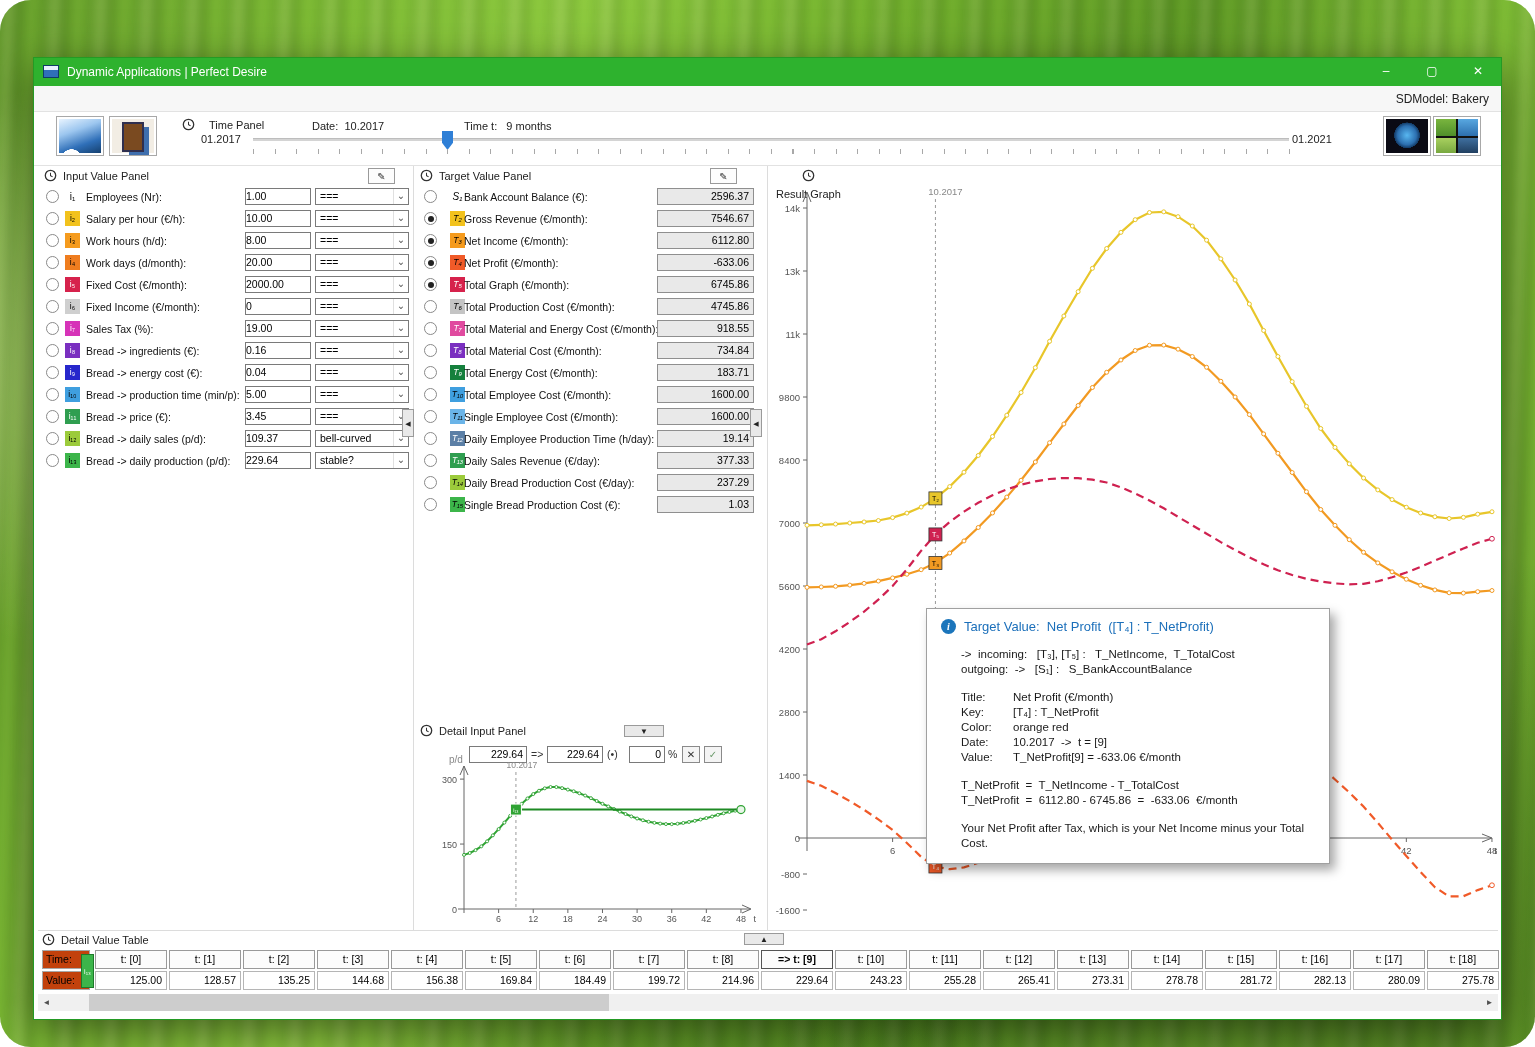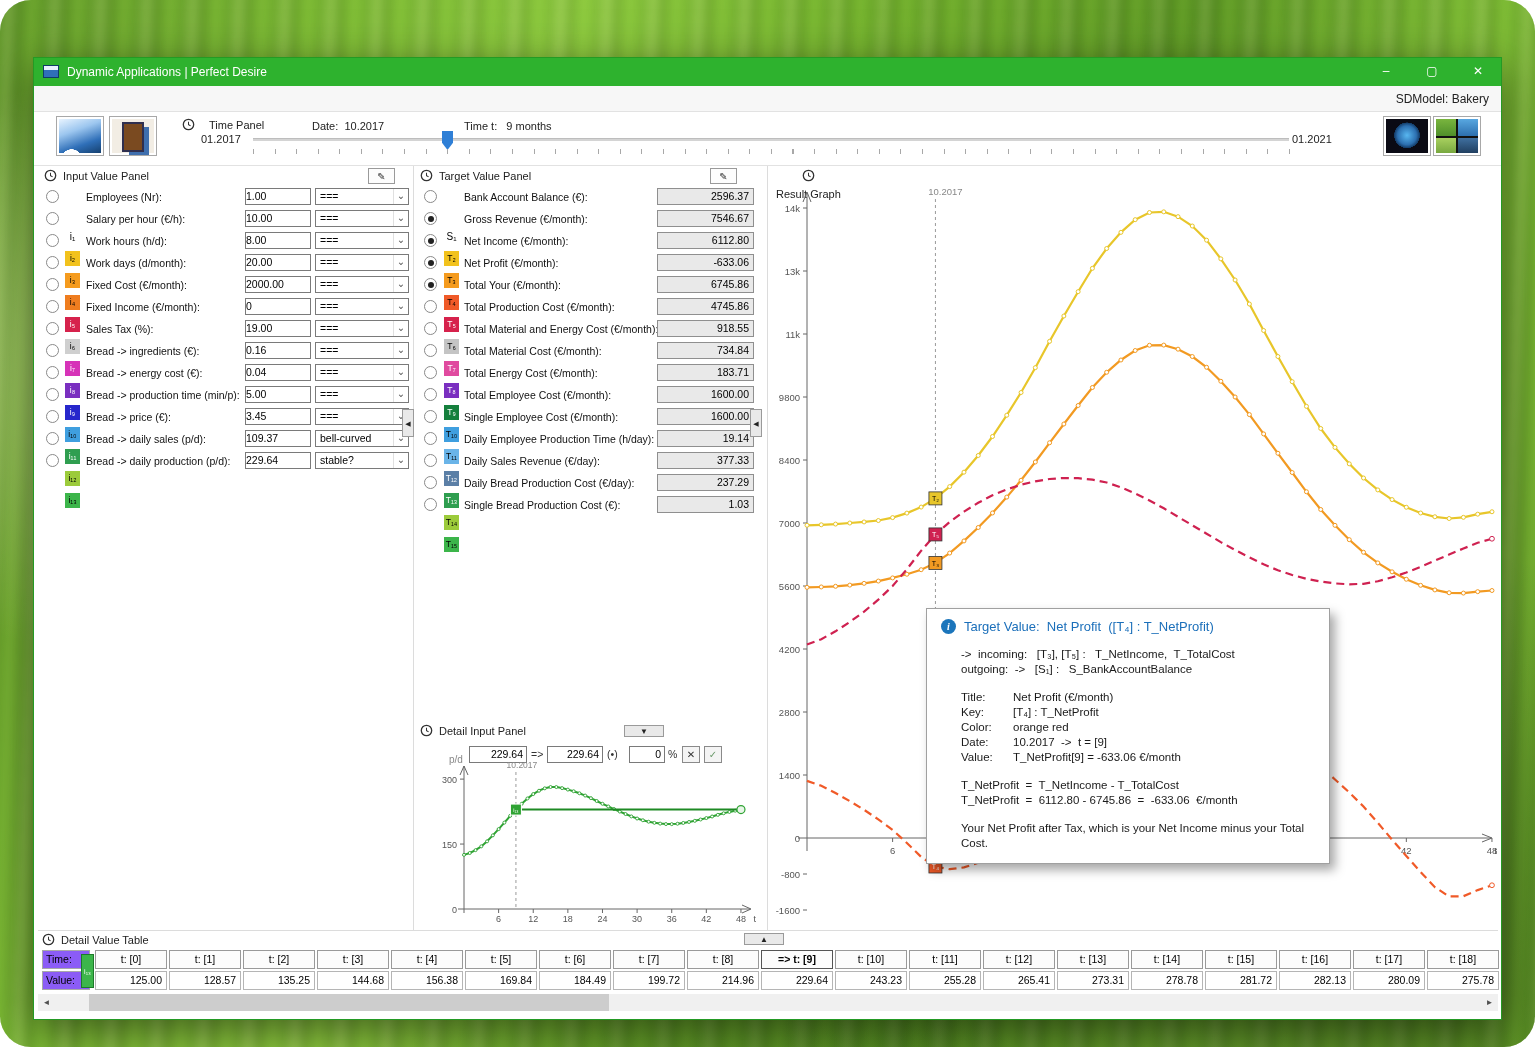--- a/index.html
+++ b/index.html
@@ -66,22 +66,22 @@
     font-size:7px;color:#222;text-align:center;line-height:28px;z-index:3;}
   .collapse-v{position:absolute;width:40px;height:12px;border:1px solid #9a9a9a;background:#e9e9e9;
     font-size:8px;color:#222;text-align:center;line-height:11px;}
   #input-panel{position:absolute;left:4px;top:108px;width:376px;height:764px;border-right:1px solid #dcdcdc;background:#fff;}
   #target-panel{position:absolute;left:380px;top:108px;width:353px;height:555px;background:#fff;}
   #input-rows,#target-rows{position:absolute;left:0;top:20px;right:0;}
   .ivrow,.tvrow{position:relative;height:22px;}
   .radio{position:absolute;left:8px;top:4px;width:13px;height:13px;border:1px solid #8a8a8a;border-radius:50%;background:#fff;}
   .tvrow .radio{left:10px;}
   .radio.sel::after{content:'';position:absolute;left:2.5px;top:2.5px;width:6px;height:6px;border-radius:50%;background:#222;}
-  .chip{position:absolute;left:27px;top:3px;width:15px;height:15px;font-size:8.5px;line-height:15px;text-align:center;overflow:hidden;margin-top:40px;}
-  .tvrow .chip{left:30px;}
+  .chip{position:absolute;left:27px;top:3px;width:15px;height:15px;font-size:8.5px;line-height:15px;text-align:center;overflow:hidden;}
+  .tvrow .chip{left:36px;font-style:italic;}
   .chip.plain{background:transparent !important;color:#000 !important;font-size:10px;}
   .ivname,.tvname{position:absolute;left:48px;top:5px;font-size:10.5px;color:#111;white-space:nowrap;}
   .tvname{left:50px;}
   .ivval{position:absolute;left:207px;top:2px;width:66px;height:17px;border:1px solid #7a7a7a;background:#fff;
     font-size:10.5px;text-align:left;padding:1px 3px 0 0;}
   .combo{position:absolute;left:277px;top:2px;width:94px;height:17px;border:1px solid #7a7a7a;background:#fff;font-size:10.5px;}
   .combo-txt{position:absolute;left:4px;top:1px;white-space:nowrap;}
   .combo-arr{position:absolute;right:0;top:0;width:15px;height:15px;text-align:center;color:#555;font-size:10px;line-height:13px;border-left:1px solid #e0e0e0;}
   .tvval{position:absolute;left:243px;top:2px;width:97px;height:17px;border:1px solid #8f8f8f;background:#e9e9e9;
     font-size:10.5px;text-align:right;padding:1px 4px 0 0;}
@@ -102,21 +102,21 @@
     font-size:10px;font-style:italic;font-weight:bold;text-align:center;line-height:15px;font-family:"Liberation Serif","DejaVu Serif",serif;}
   .tt-body{padding-left:20px;font-size:11.5px;color:#1a1a1a;line-height:15px;}
   .tt-line{white-space:pre-wrap;}
   .mt{margin-top:13px;}
   .tt-prow{display:flex;}
   .tt-k{width:52px;flex:none;}
   .tt-v{white-space:pre-wrap;}
   
   #table-panel{position:absolute;left:4px;top:872px;width:1460px;height:84px;border-top:1px solid #dcdcdc;background:#fff;}
   #table-panel .phead{top:2px;left:4px;}
-  .trowlabel{position:absolute;left:4px;width:48px;height:19px;border:1px solid #a8a8a8;background:#8b5cf6;
+  .trowlabel{position:absolute;left:4px;width:48px;height:19px;border:1px solid #a8a8a8;background:#c2410c;
     font-size:10.5px;line-height:17px;padding-left:3px;}
   .t1{top:19px;} .t2{top:40px;}
   .series-tab{position:absolute;left:43px;top:23px;width:13px;height:34px;background:#3cb54a;border:1px solid #1d7a2a;
     color:#fff;font-size:7px;text-align:center;line-height:34px;z-index:2;}
   .cellrow{position:absolute;left:57px;height:19px;display:flex;gap:2px;}
   #time-cells{top:19px;} #value-cells{top:40px;}
   .tcell{flex:0 0 72px;border:1px solid #9a9a9a;background:#fcfcfc;font-size:10.5px;text-align:center;line-height:16px;white-space:nowrap;}
   .tcell.selcol{font-weight:bold;border-color:#555;}
   .vcell{flex:0 0 72px;border:1px solid #b5b5b5;background:#fff;font-size:10.5px;text-align:right;line-height:16px;padding-right:4px;}
   .hscroll{position:absolute;left:0;top:63px;width:1460px;height:17px;background:#f0f0f0;}
@@ -355,21 +355,21 @@
           </div>
           <div class="tvrow">
             <span class="radio sel"></span>
             <span class="chip" style="background: rgb(240, 90, 40); color: rgb(0, 0, 0);">T₄</span>
             <span class="tvname">Net Profit (€/month):</span>
             <span class="tvval">-633.06</span>
           </div>
           <div class="tvrow">
             <span class="radio sel"></span>
             <span class="chip" style="background: rgb(214, 34, 76); color: rgb(255, 255, 255);">T₅</span>
-            <span class="tvname">Total Your (€/month):</span>
+            <span class="tvname">Total Graph (€/month):</span>
             <span class="tvval">6745.86</span>
           </div>
           <div class="tvrow">
             <span class="radio"></span>
             <span class="chip" style="background: rgb(196, 196, 196); color: rgb(0, 0, 0);">T₆</span>
             <span class="tvname">Total Production Cost (€/month):</span>
             <span class="tvval">4745.86</span>
           </div>
           <div class="tvrow">
             <span class="radio"></span>

